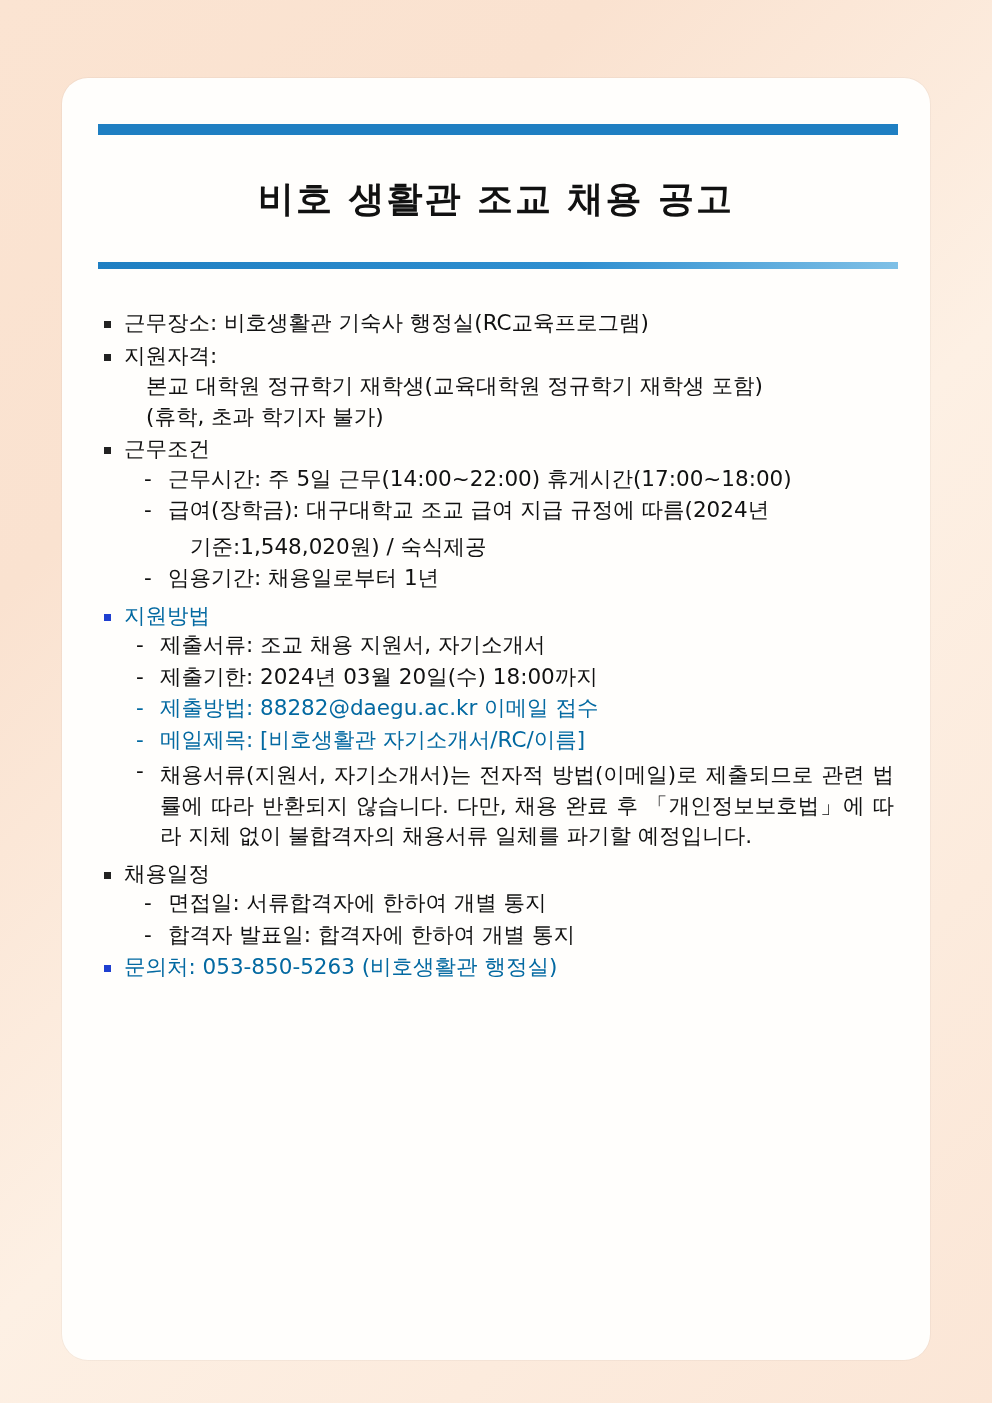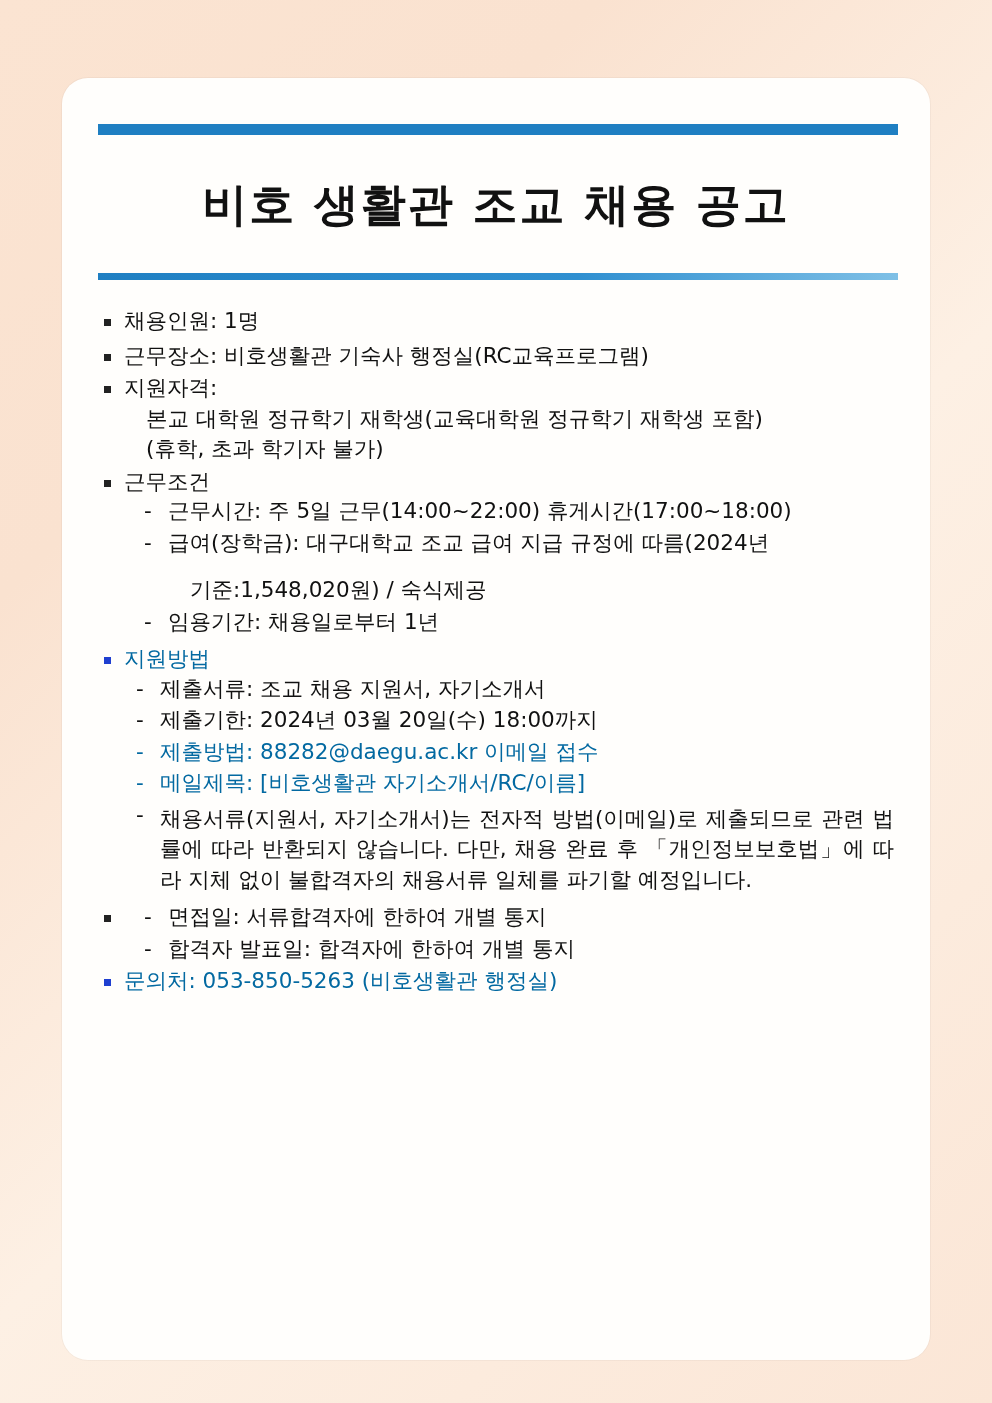--- a/index.html
+++ b/index.html
@@ -37,21 +37,21 @@
     width: 800px;
   }
   .rule-bottom {
     margin: 0;
     height: 7px;
     background: linear-gradient(90deg, #1f7fc2 0%, #2f8fd0 60%, #7fc0e6 100%);
     width: 800px;
   }
   .title {
     text-align: center;
-    font-size: 45px;
+    font-size: 36px;
     font-weight: bold;
     letter-spacing: 2px;
     color: #111;
     padding: 40px 0 38px 0;
     white-space: nowrap;
   }
   .content {
     padding-top: 30px;
     font-size: 21.5px;
     line-height: 1.0;
@@ -105,21 +105,21 @@
     padding-left: 36px;
   }
   li.b2.tight > .dash {
     position: absolute;
     left: 12px;
     top: 0;
   }
   .sub {
     display: block;
     padding-left: 22px;
-    margin-top: 26px;
+    margin-top: 15px;
   }
   .blue-text {
     color: #0369a1;
   }
   .para {
     display: block;
     text-align: justify;
     line-height: 1.42;
   }
   .para-blk {
@@ -134,24 +134,20 @@
 
     <div class="rule-top"></div>
 
     <div class="title">비호 생활관 조교 채용 공고</div>
 
     <div class="rule-bottom"></div>
 
     <div class="content">
       <ul class="lvl1">
 
-        <li class="b1">
-          <span class="bullet"></span>
-          <span class="txt">채용인원: 1명</span>
-        </li>
 
 
 
         <li class="b1" style="margin-top:13px">
           <span class="bullet"></span>
           <span class="txt">근무장소: 비호생활관 기숙사 행정실(RC교육프로그램)</span>
         </li>
 
         <li class="b1">
           <span class="bullet"></span>
@@ -203,20 +199,21 @@
             </li>
             <li class="b2 tight para-blk">
               <span class="dash">-</span>
               <span class="para">채용서류(지원서, 자기소개서)는 전자적 방법(이메일)로 제출되므로 관련 법률에 따라 반환되지 않습니다. 다만, 채용 완료 후 「개인정보보호법」에 따라 지체 없이 불합격자의 채용서류 일체를 파기할 예정입니다.</span>
             </li>
           </ul>
         </li>
 
         <li class="b1">
           <span class="bullet"></span>
+          <span class="txt">채용일정</span>
           <ul class="lvl2">
             <li class="b2">
               <span class="dash">-</span>
               <span class="txt">면접일: 서류합격자에 한하여 개별 통지</span>
             </li>
             <li class="b2">
               <span class="dash">-</span>
               <span class="txt">합격자 발표일: 합격자에 한하여 개별 통지</span>
             </li>
           </ul>

